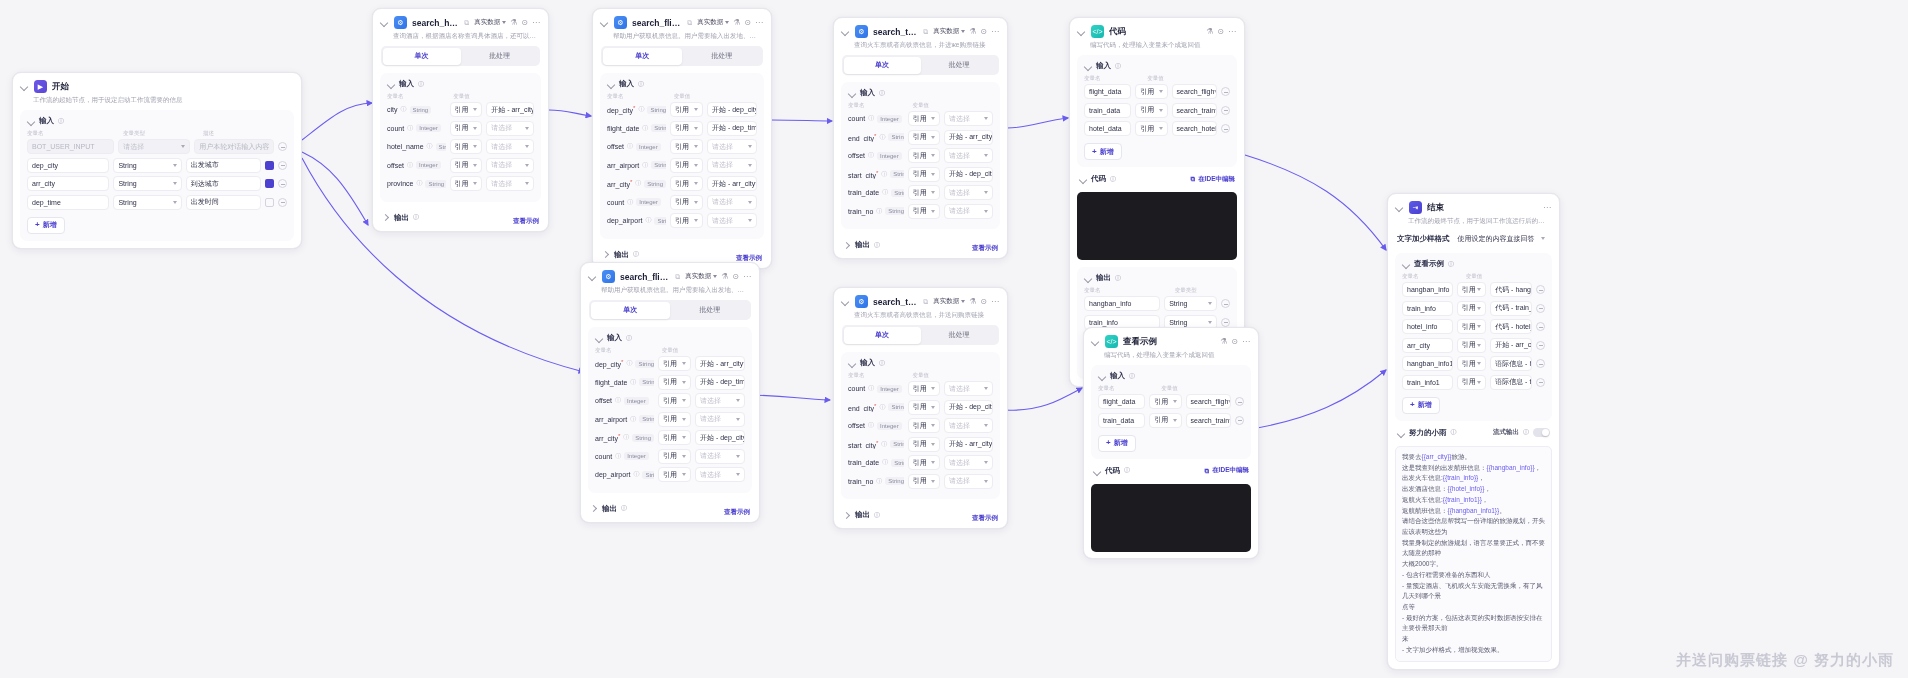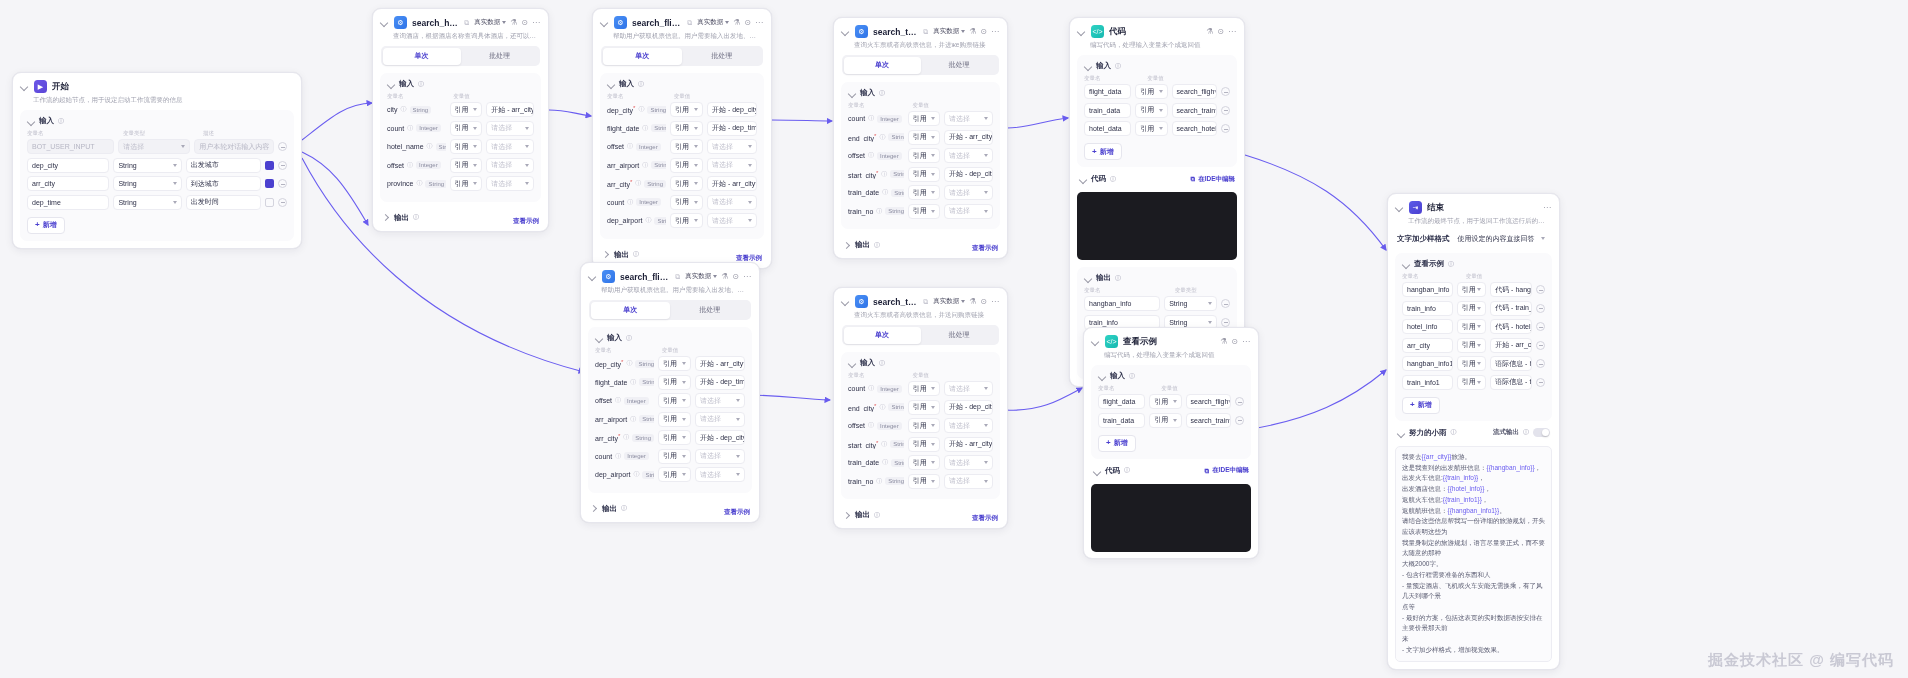--- a/index.html
+++ b/index.html
@@ -1301,16 +1301,16 @@
         <div>- 包含行程需要准备的东西和人</div>
         <div>- 量预定酒店、飞机或火车安能无需换乘，有了风几天到哪个景</div>
         <div>  点等</div>
         <div>- 最好的方案，包括这表页的实时数据语按安排在主要价景那天前</div>
         <div>  来</div>
         <div>- 文字加少样格式，增加视觉效果。</div>
       </div>
   </div>
 
   <div class="watermark">
-    <span>掘金技术社区 @ 编写代码</span>
+    <span>并送问购票链接 @ 努力的小雨</span>
   </div>
 
 </div>
 
 </body></html>

